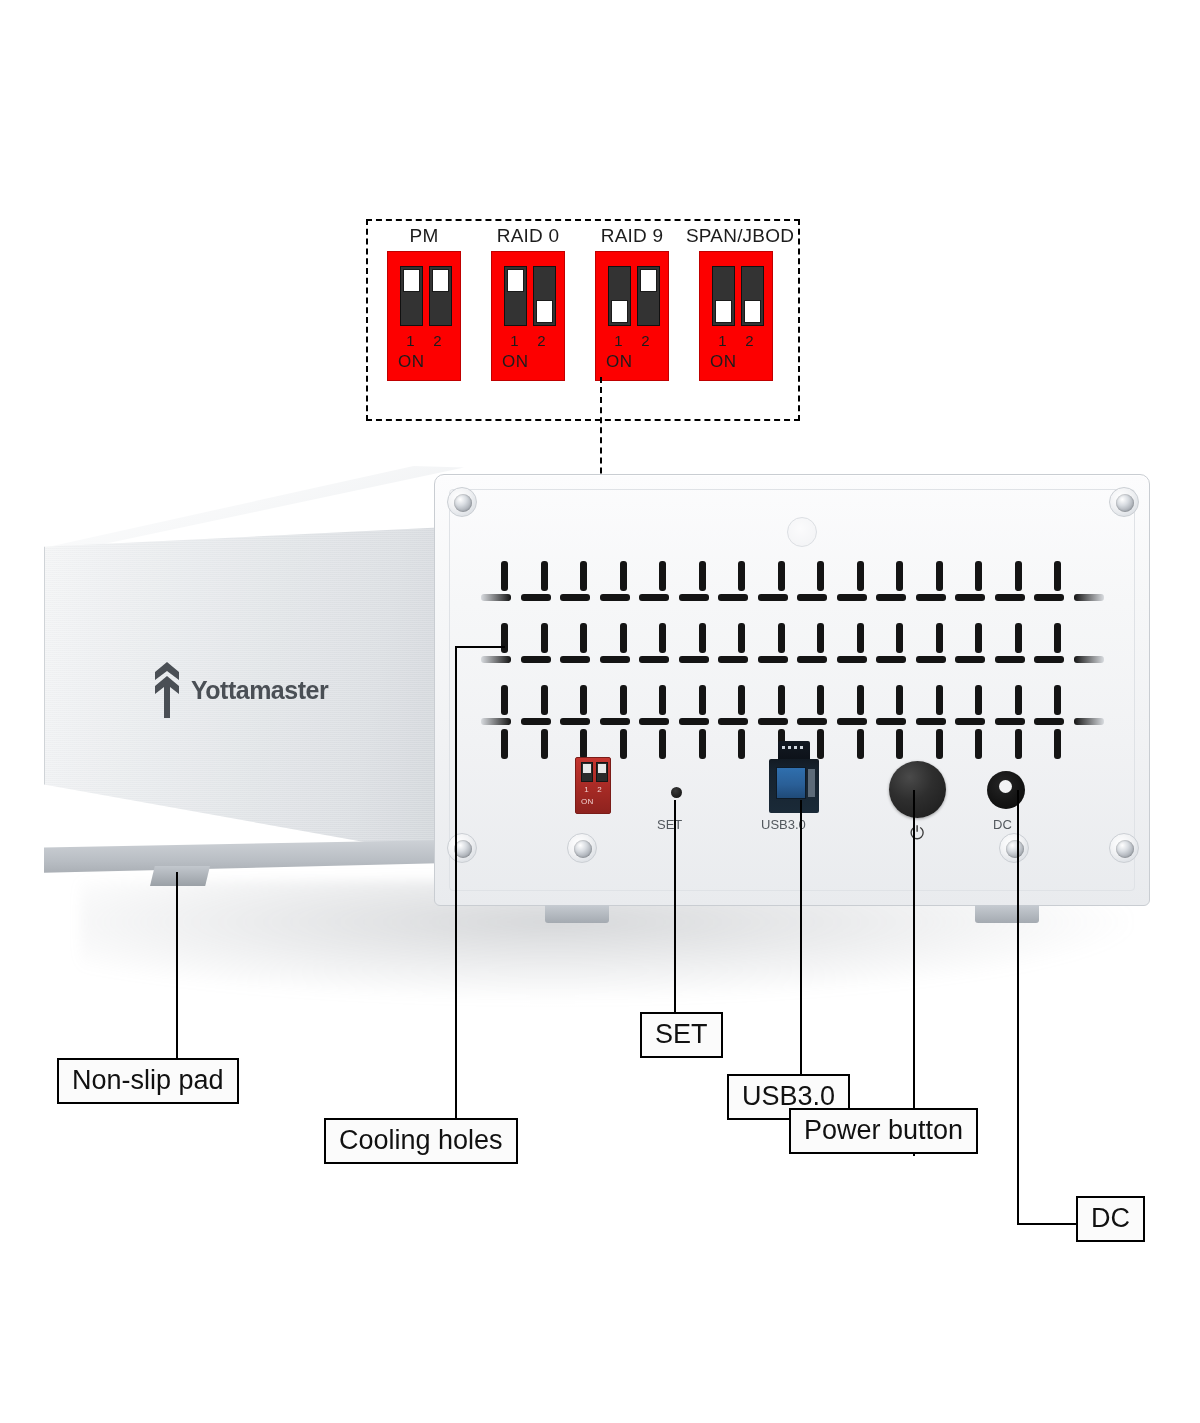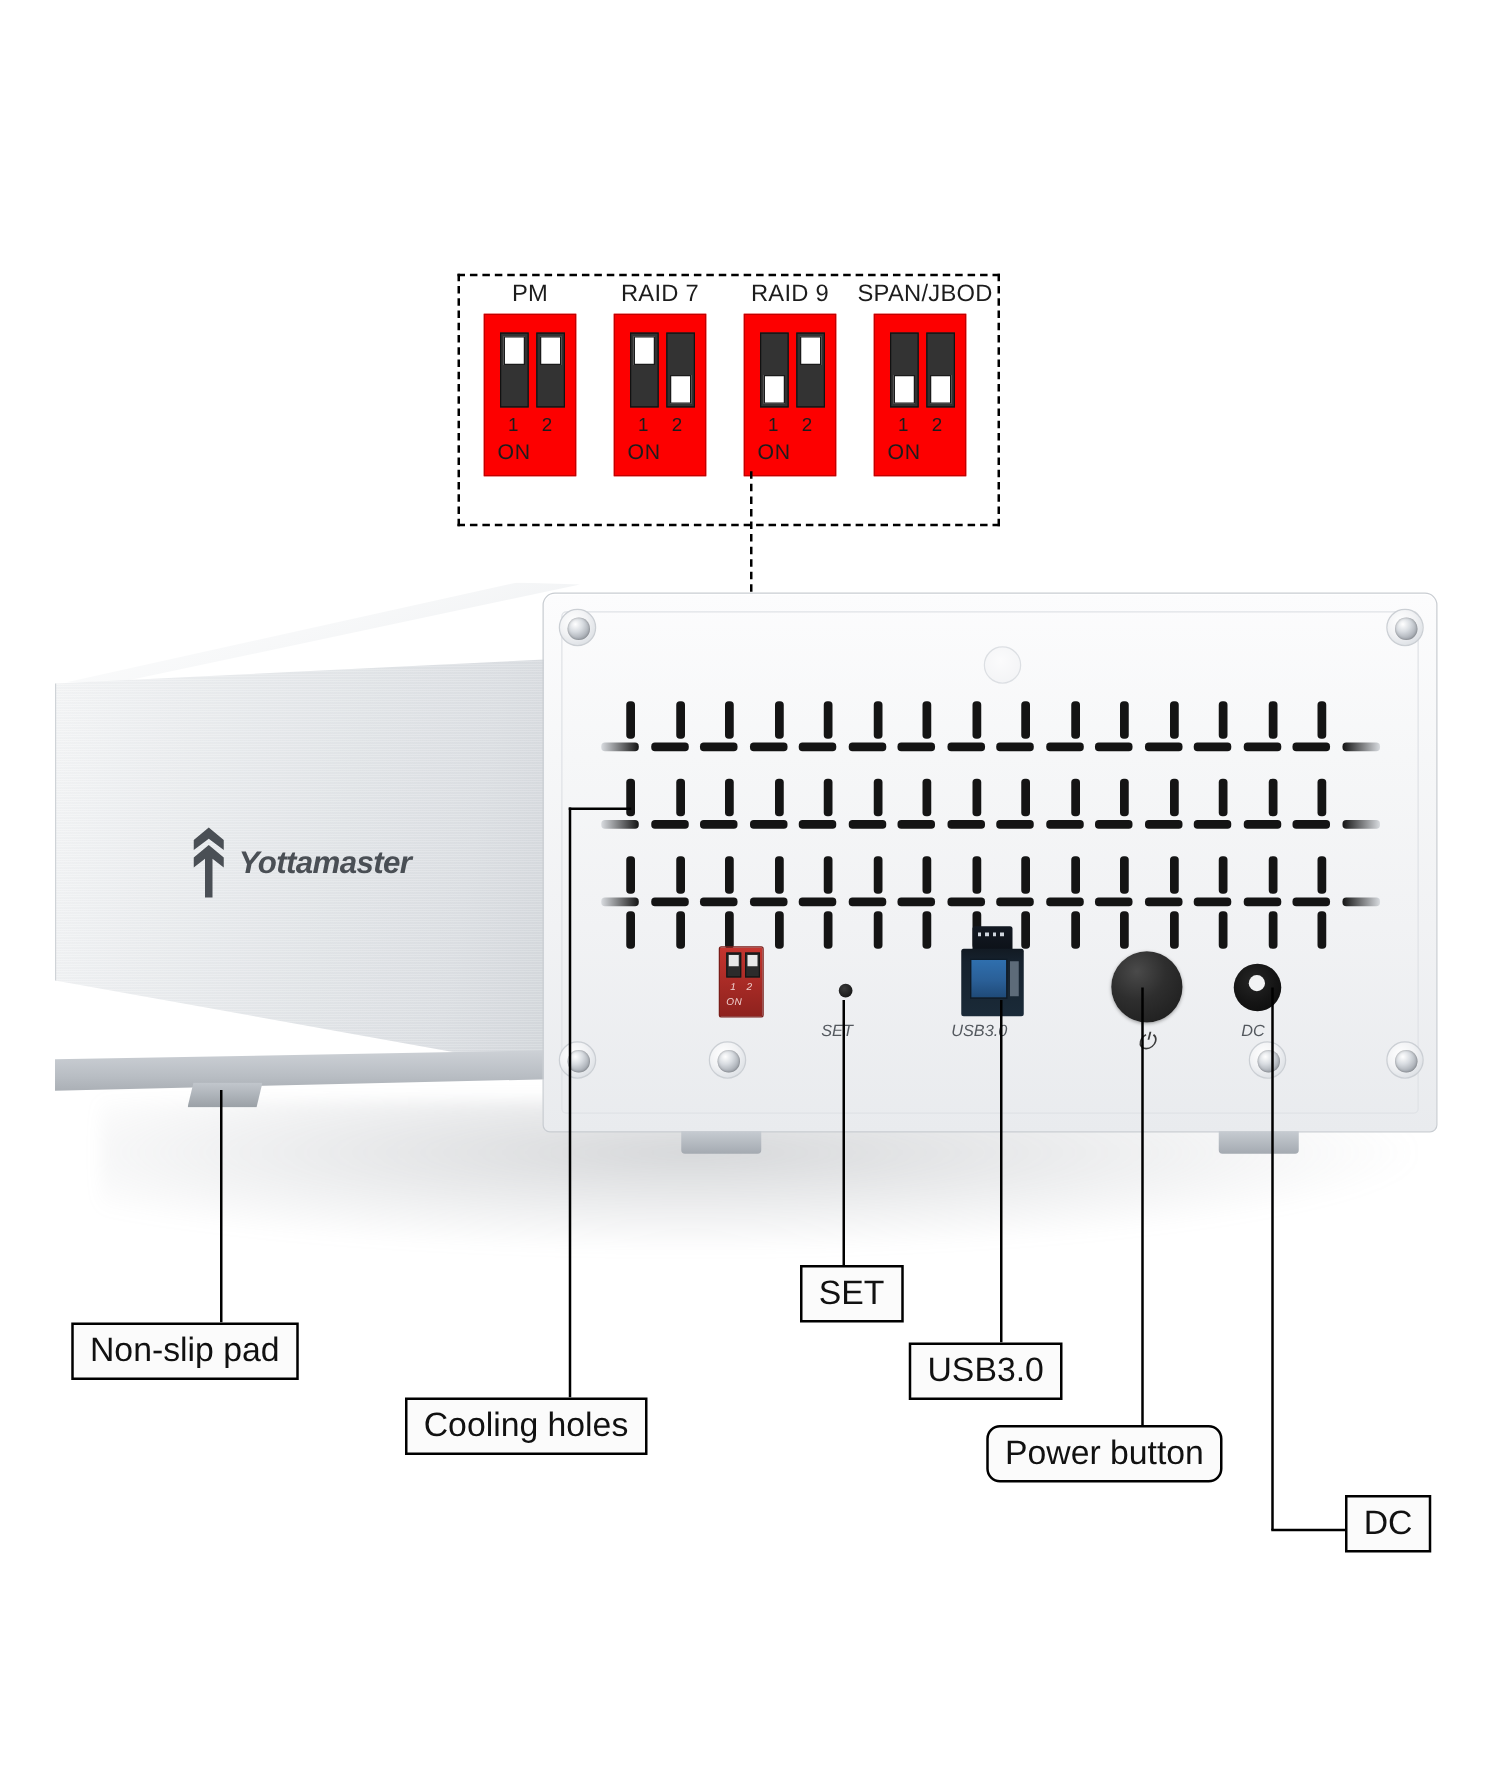--- a/index.html
+++ b/index.html
@@ -51,21 +51,21 @@
   }
 
   
   .dip-leader {
     position: absolute; left: 600px; top: 377px;
     width: 0; height: 378px;
     border-left: 2px dashed #000;
   }
 
   
-  .device { position: absolute; left: 0; top: 0; width: 1200px; height: 1000px; font-style: italic; }
+  .device { position: absolute; left: 0; top: 0; width: 1200px; height: 1000px; }
 
   .shadow-floor {
     position: absolute; left: 80px; top: 880px; width: 1050px; height: 120px;
     background: radial-gradient(ellipse at 45% 35%, rgba(120,125,132,.30) 0%, rgba(150,155,162,.14) 45%, rgba(255,255,255,0) 72%);
     filter: blur(6px);
   }
 
   
   .side-panel {
     position: absolute; left: 44px; top: 527px;
@@ -263,21 +263,21 @@
           </div>
         <div class="dip-nums">
           <span>1</span>
           <span>2</span>
         </div>
         <div class="dip-on">ON</div>
       </div>
     </div>
 
     <div class="dip-group" style="left:110px;">
-      <div class="dip-title">RAID 7</div>
+      <div class="dip-title">RAID 0</div>
       <div class="dip-body">
         <div class="dip-sw s1">
             <div class="dip-nub up"></div>
           </div>
         <div class="dip-sw s2">
             <div class="dip-nub down"></div>
           </div>
         <div class="dip-nums">
           <span>1</span>
           <span>2</span>
@@ -512,17 +512,17 @@
   <div class="leader h" style="left:1017px;top:1223px;width:60px;"></div>
 
   <div class="callout-box" style="left:57px;top:1058px;">Non-slip pad</div>
 
   <div class="callout-box" style="left:324px;top:1118px;">Cooling holes</div>
 
   <div class="callout-box" style="left:640px;top:1012px;">SET</div>
 
   <div class="callout-box" style="left:727px;top:1074px;">USB3.0</div>
 
-  <div class="callout-box" style="left:789px;top:1140px;border-radius:11px;">Power button</div>
+  <div class="callout-box" style="left:789px;top:1108px;">Power button</div>
 
   <div class="callout-box" style="left:1076px;top:1196px;">DC</div>
 
 </div>
 
 </body></html>

